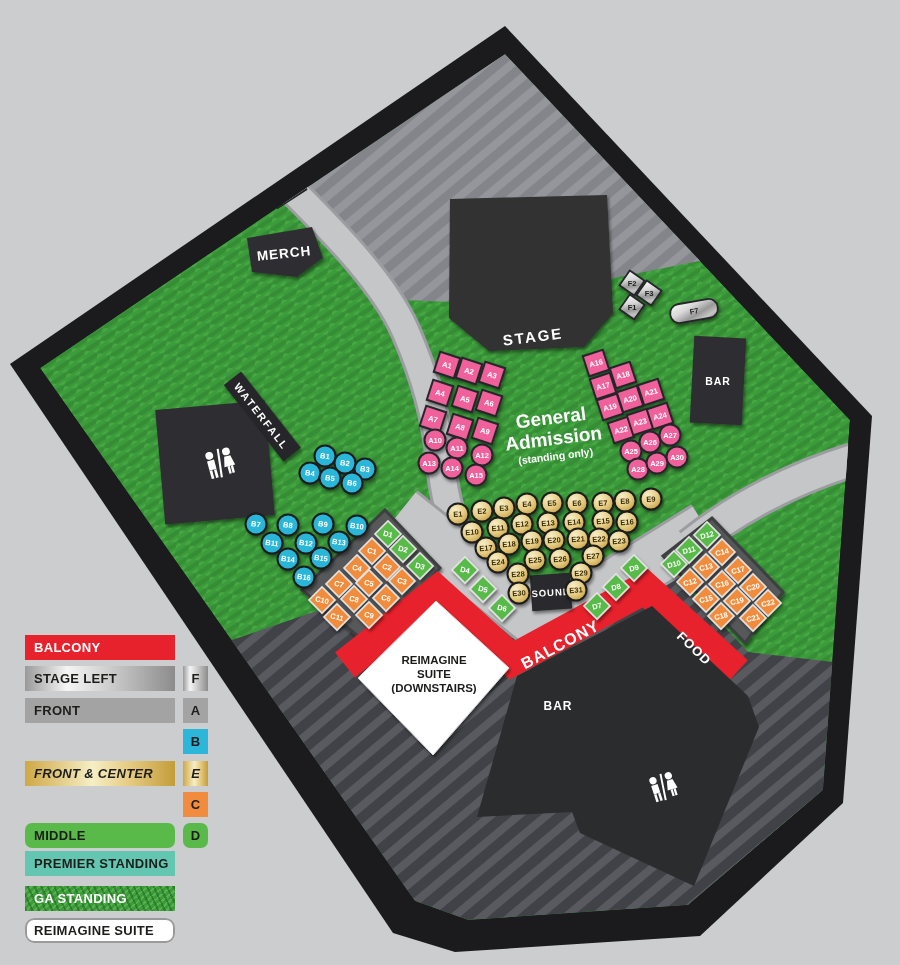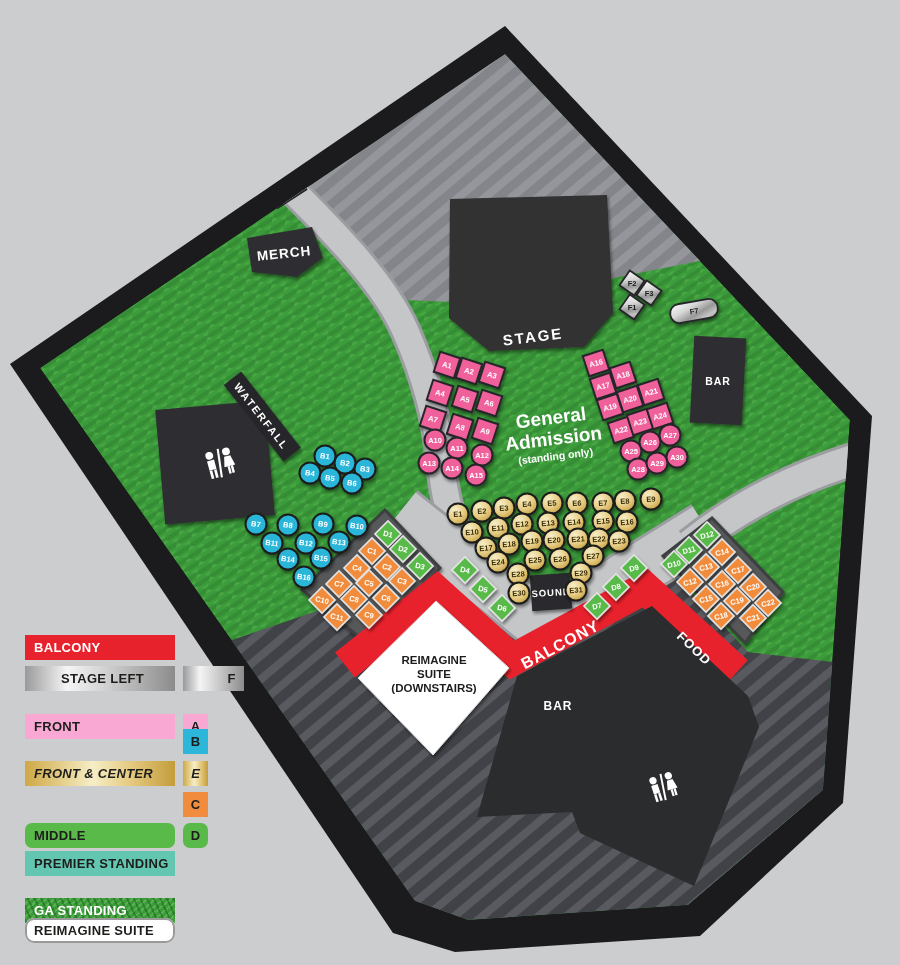--- a/index.html
+++ b/index.html
@@ -10,22 +10,22 @@
 
   
   #legend{position:absolute;left:0;top:0;width:230px;height:965px;pointer-events:none;}
   .legend-row{position:absolute;left:25px;width:200px;height:25px;}
   .legend-bar{position:absolute;left:0;top:0;width:150px;height:25px;line-height:25px;
     padding-left:9px;box-sizing:border-box;font-size:13px;font-weight:bold;color:#1d1d1b;
     letter-spacing:.3px;white-space:nowrap;}
   .legend-chip{position:absolute;left:158px;top:0;width:25px;height:25px;line-height:25px;
     text-align:center;font-size:13px;font-weight:bold;color:#1d1d1b;}
   .sw-red{background:#e8222c;color:#fff;}
-  .sw-silver{background:linear-gradient(90deg,#9a9a9a,#f5f5f5 28%,#cfcfcf 55%,#8c8c8c);padding-left:36px;}
-  .sw-pink{background:#f9a8d4;margin-top:16px;}
+  .sw-silver{background:linear-gradient(90deg,#9a9a9a,#f5f5f5 28%,#cfcfcf 55%,#8c8c8c);}
+  .sw-pink{background:#a3a3a3;}
   .sw-cyan{background:#2cb6d9;}
   .sw-gold{background:linear-gradient(90deg,#cfa845,#f6eec6 45%,#e7cd86 68%,#c39d3a);}
   .sw-orange{background:#f18c3e;}
   .sw-green{background:#59ba49;border-radius:7px;}
   .sw-teal{background:#63c6b1;}
   .sw-grass{background:
      repeating-linear-gradient(65deg,rgba(25,90,25,.45) 0 2px,rgba(0,0,0,0) 2px 6px),
      repeating-linear-gradient(-40deg,rgba(130,220,110,.35) 0 2px,rgba(0,0,0,0) 2px 5px),
      #3c9b3b;color:#fff;}
   .sw-white{background:#fff;outline:2px solid #9a9a9a;outline-offset:-2px;border-radius:9px;}
@@ -676,18 +676,18 @@
       <div class="legend-chip sw-orange">C</div>
     </div>
     <div class="legend-row" style="top: 823.4px;">
       <div class="legend-bar sw-green">MIDDLE</div>
       <div class="legend-chip sw-green">D</div>
     </div>
     <div class="legend-row" style="top: 851px;">
       <div class="legend-bar sw-teal">PREMIER STANDING</div>
     </div>
     <div class="legend-row" style="top: 886.2px;">
-      <div class="legend-bar sw-grass" style="color: rgb(255, 255, 255); margin-top: 12px;">GA STANDING</div>
+      <div class="legend-bar sw-grass" style="color: rgb(255, 255, 255);">GA STANDING</div>
     </div>
     <div class="legend-row" style="top: 917.6px;">
       <div class="legend-bar sw-white">REIMAGINE SUITE</div>
     </div>
   </div>
 
 </body></html>

